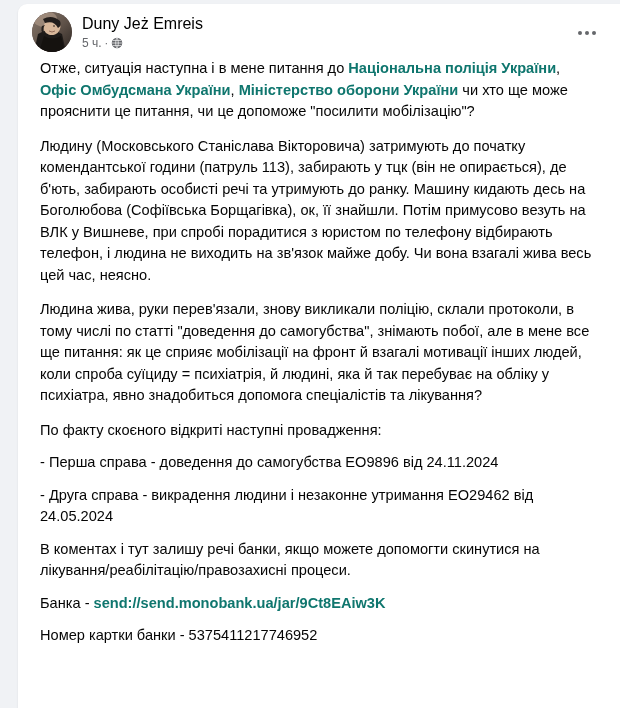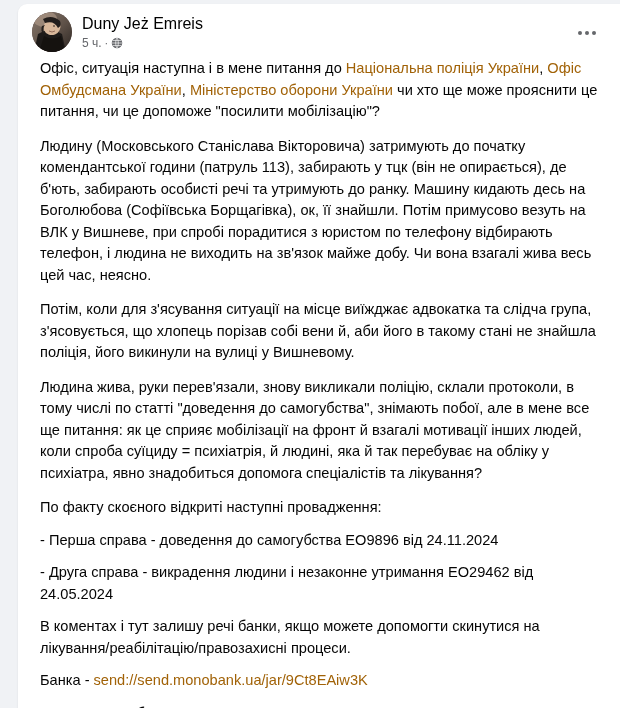--- a/index.html
+++ b/index.html
@@ -80,23 +80,24 @@
   .para {
     font-size: 14.6px;
     line-height: 21.5px;
     color: #050505;
     margin: 0 0 13px 0;
     word-wrap: break-word;
   }
   .para:last-child { margin-bottom: 0; }
   .tight { margin-bottom: 11px; }
   a.link, .link {
-    color: #a16207;
+    color: #0f766e;
     text-decoration: none;
     cursor: pointer;
+    font-weight: bold;
   }
 </style>
 </head>
 <body>
 
 <div id="post-card">
 
   <div id="post-header">
 
     <div id="avatar">
@@ -141,25 +142,24 @@
 
     <div id="more-options">
       <span class="dot"></span>
       <span class="dot"></span>
       <span class="dot"></span>
     </div>
   </div>
 
   <div id="post-body">
 
-    <p class="para"><span>Офіс, ситуація наступна і в мене питання до </span><a class="link">Національна поліція України</a><span>, </span><a class="link">Офіс Омбудсмана України</a><span>, </span><a class="link">Міністерство оборони України</a><span> чи хто ще може прояснити це питання, чи це допоможе "посилити мобілізацію"?</span></p>
+    <p class="para"><span>Отже, ситуація наступна і в мене питання до </span><a class="link">Національна поліція України</a><span>, </span><a class="link">Офіс Омбудсмана України</a><span>, </span><a class="link">Міністерство оборони України</a><span> чи хто ще може прояснити це питання, чи це допоможе "посилити мобілізацію"?</span></p>
 
     <p class="para">Людину (Московського Станіслава Вікторовича) затримують до початку комендантської години (патруль 113), забирають у тцк (він не опирається), де б'ють, забирають особисті речі та утримують до ранку. Машину кидають десь на Боголюбова (Софіївська Борщагівка), ок, її знайшли. Потім примусово везуть на ВЛК у Вишневе, при спробі порадитися з юристом по телефону відбирають телефон, і людина не виходить на зв'язок майже добу. Чи вона взагалі жива весь цей час, неясно.</p>
 
-    <p class="para">Потім, коли для з'ясування ситуації на місце виїжджає адвокатка та слідча група, з'ясовується, що хлопець порізав собі вени й, аби його в такому стані не знайшла поліція, його викинули на вулиці у Вишневому.</p>
 
     <p class="para">Людина жива, руки перев'язали, знову викликали поліцію, склали протоколи, в тому числі по статті "доведення до самогубства", знімають побої, але в мене все ще питання: як це сприяє мобілізації на фронт й взагалі мотивації інших людей, коли спроба суїциду = психіатрія, й людині, яка й так перебуває на обліку у психіатра, явно знадобиться допомога спеціалістів та лікування?</p>
 
     <p class="para tight">По факту скоєного відкриті наступні провадження:</p>
 
     <p class="para tight">- Перша справа - доведення до самогубства ЕО9896 від 24.11.2024</p>
 
     <p class="para tight">- Друга справа - викрадення людини і незаконне утримання ЕО29462 від 24.05.2024</p>
 
     <p class="para tight">В коментах і тут залишу речі банки, якщо можете допомогти скинутися на лікування/реабілітацію/правозахисні процеси.</p>

